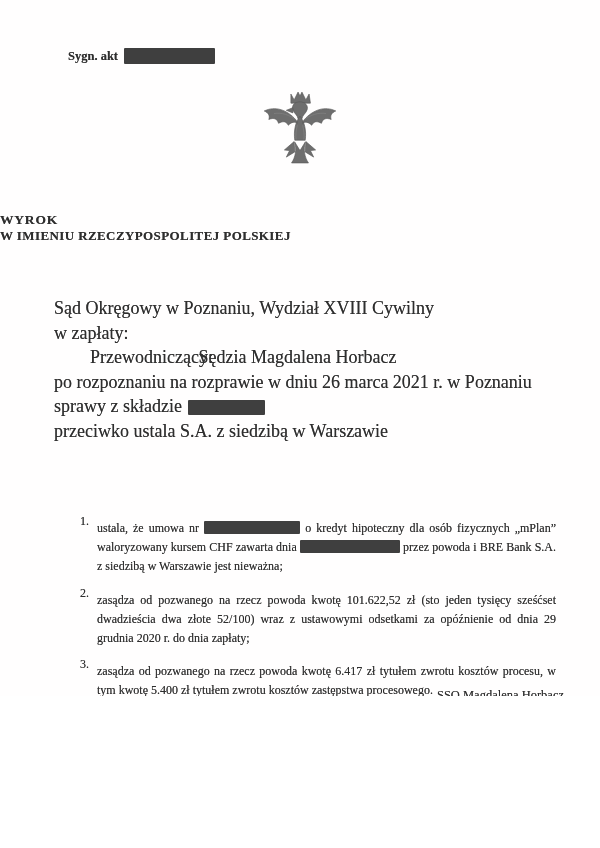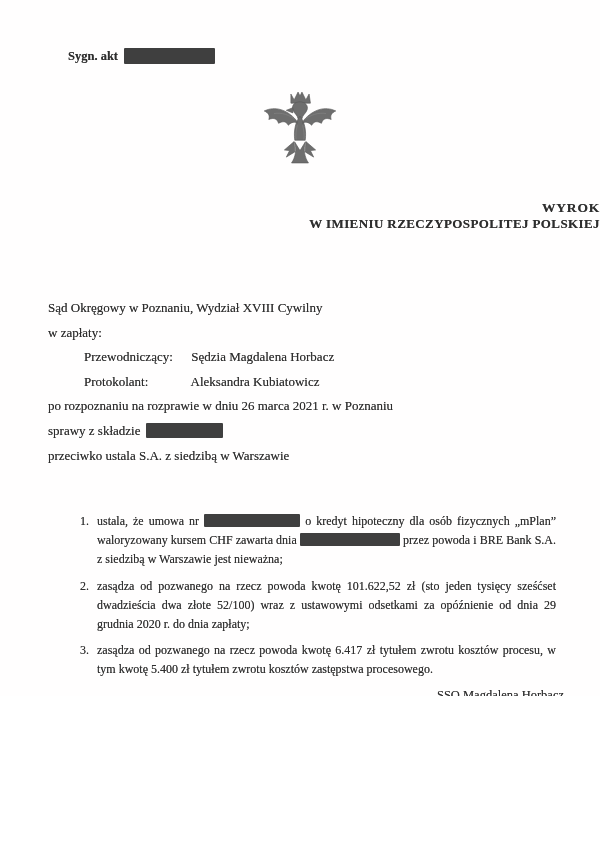--- a/index.html
+++ b/index.html
@@ -32,42 +32,42 @@
   .redaction.r-date  { width: 100px; height: 13px; vertical-align: -2px; }
 
   .emblem {
     position: absolute;
     top: 86px; left: 50%;
     transform: translateX(-50%);
     width: 78px; height: 98px;
   }
   .title-block {
     position: absolute;
-    top: 200px; left: 0; right: 0;
-    text-align: right;
+    top: 212px; left: 0; right: 0;
+    text-align: left;
   }
   .title-block .title {
     font-size: 13.5px;
     font-weight: bold;
     letter-spacing: 0.8px;
   }
   .title-block .subtitle {
     font-size: 13px;
     font-weight: bold;
     letter-spacing: 0.4px;
   }
   .date-line {
     position: absolute;
     top: 277px; right: 34px;
     font-size: 12.5px;
   }
   .intro {
     position: absolute;
-    top: 296px; left: 48px; right: 38px;
-    font-size: 13px;
+    top: 296px; left: 54px; right: 38px;
+    font-size: 18px;
   }
   .intro p { line-height: 24.6px; }
   .role-line { margin-left: 36px; }
   .role-label { display: inline-block; width: 104px; }
 
   .rulings {
     position: absolute;
     top: 512px; left: 80px; right: 44px;
     font-size: 12px;
   }
@@ -77,20 +77,21 @@
   }
   .ruling + .ruling { margin-top: 7px; }
   .ruling .num {
     flex: 0 0 17px;
     line-height: 19.2px;
   }
   .ruling .rtext {
     flex: 1;
     text-align: justify;
     line-height: 19.2px;
+    margin-top: 7px;
   }
   .signature {
     position: absolute;
     top: 688px; right: 36px;
     font-size: 12.5px;
   }
 </style>
 </head>
 <body>
 
@@ -129,24 +130,20 @@
   </div>
 
 
   <div class="intro">
     <p>Sąd Okręgowy w Poznaniu, Wydział XVIII Cywilny</p>
     <p>w zapłaty:</p>
     <p class="role-line">
       <span class="role-label">Przewodniczący:</span>
       <span>Sędzia Magdalena Horbacz</span>
     </p>
-    <p class="role-line">
-      <span class="role-label">Protokolant:</span>
-      <span>Aleksandra Kubiatowicz</span>
-    </p>
     <p>po rozpoznaniu na rozprawie w dniu 26 marca 2021 r. w Poznaniu</p>
     <p>
       <span>sprawy z składzie</span>
       <span class="redaction r-plaintiff"></span>
     </p>
     <p>przeciwko ustala S.A. z siedzibą w Warszawie</p>
   </div>
 
   <div class="rulings">
     <div class="ruling">

